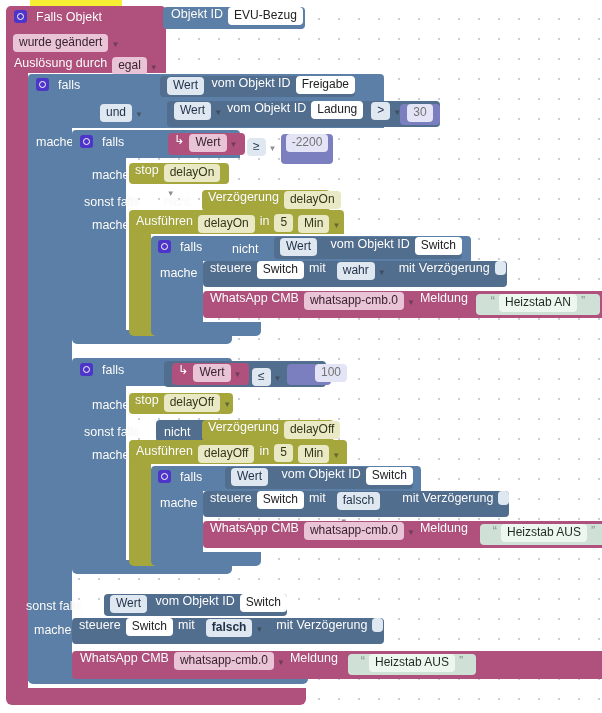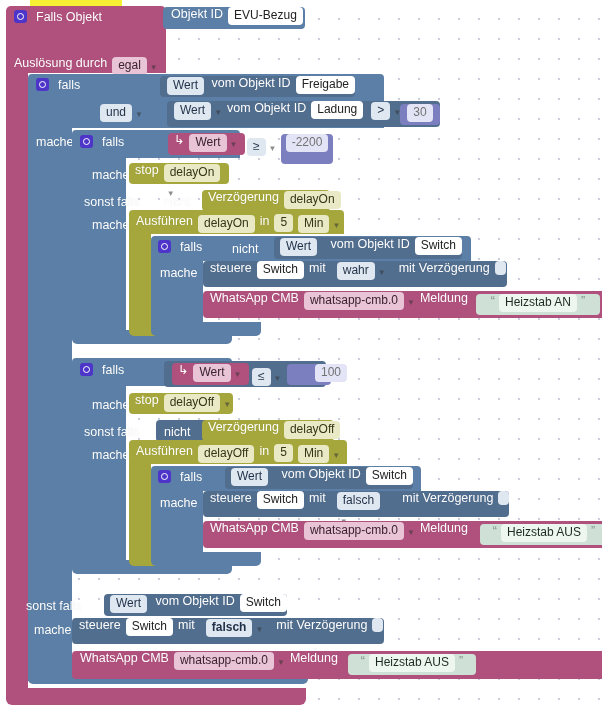--- a/index.html
+++ b/index.html
@@ -109,20 +109,23 @@
 
   <div class="blk c-trigger" style="left:6px; top:67px; width:22px; height:625px;"></div>
   <div class="blk c-trigger" style="left:6px; top:688px; width:300px; height:17px; border-radius:0 0 6px 6px;"></div>
 
   <div class="blk" style="left:14px; top:10px; height:18px;">
     <div class="row">
       <span class="gear"></span>
       <span class="lbl">Falls Objekt</span>
     </div>
   </div>
+  <div class="blk" style="left:13px; top:33px;">
+    <span class="fld tr">wurde geändert</span><span class="caret">▼</span>
+  </div>
   <div class="blk" style="left:14px; top:56px; height:16px;">
     <div class="row">
       <span class="lbl">Auslösung durch</span>
       <span><span class="fld tr">egal</span><span class="caret">▼</span></span>
     </div>
   </div>
 
   <div class="blk c-logic" style="left:163px; top:7px; width:142px; height:22px; border-radius:4px;">
     <div class="row" style="padding-left:8px;">
       <span class="lbl">Objekt ID</span>

